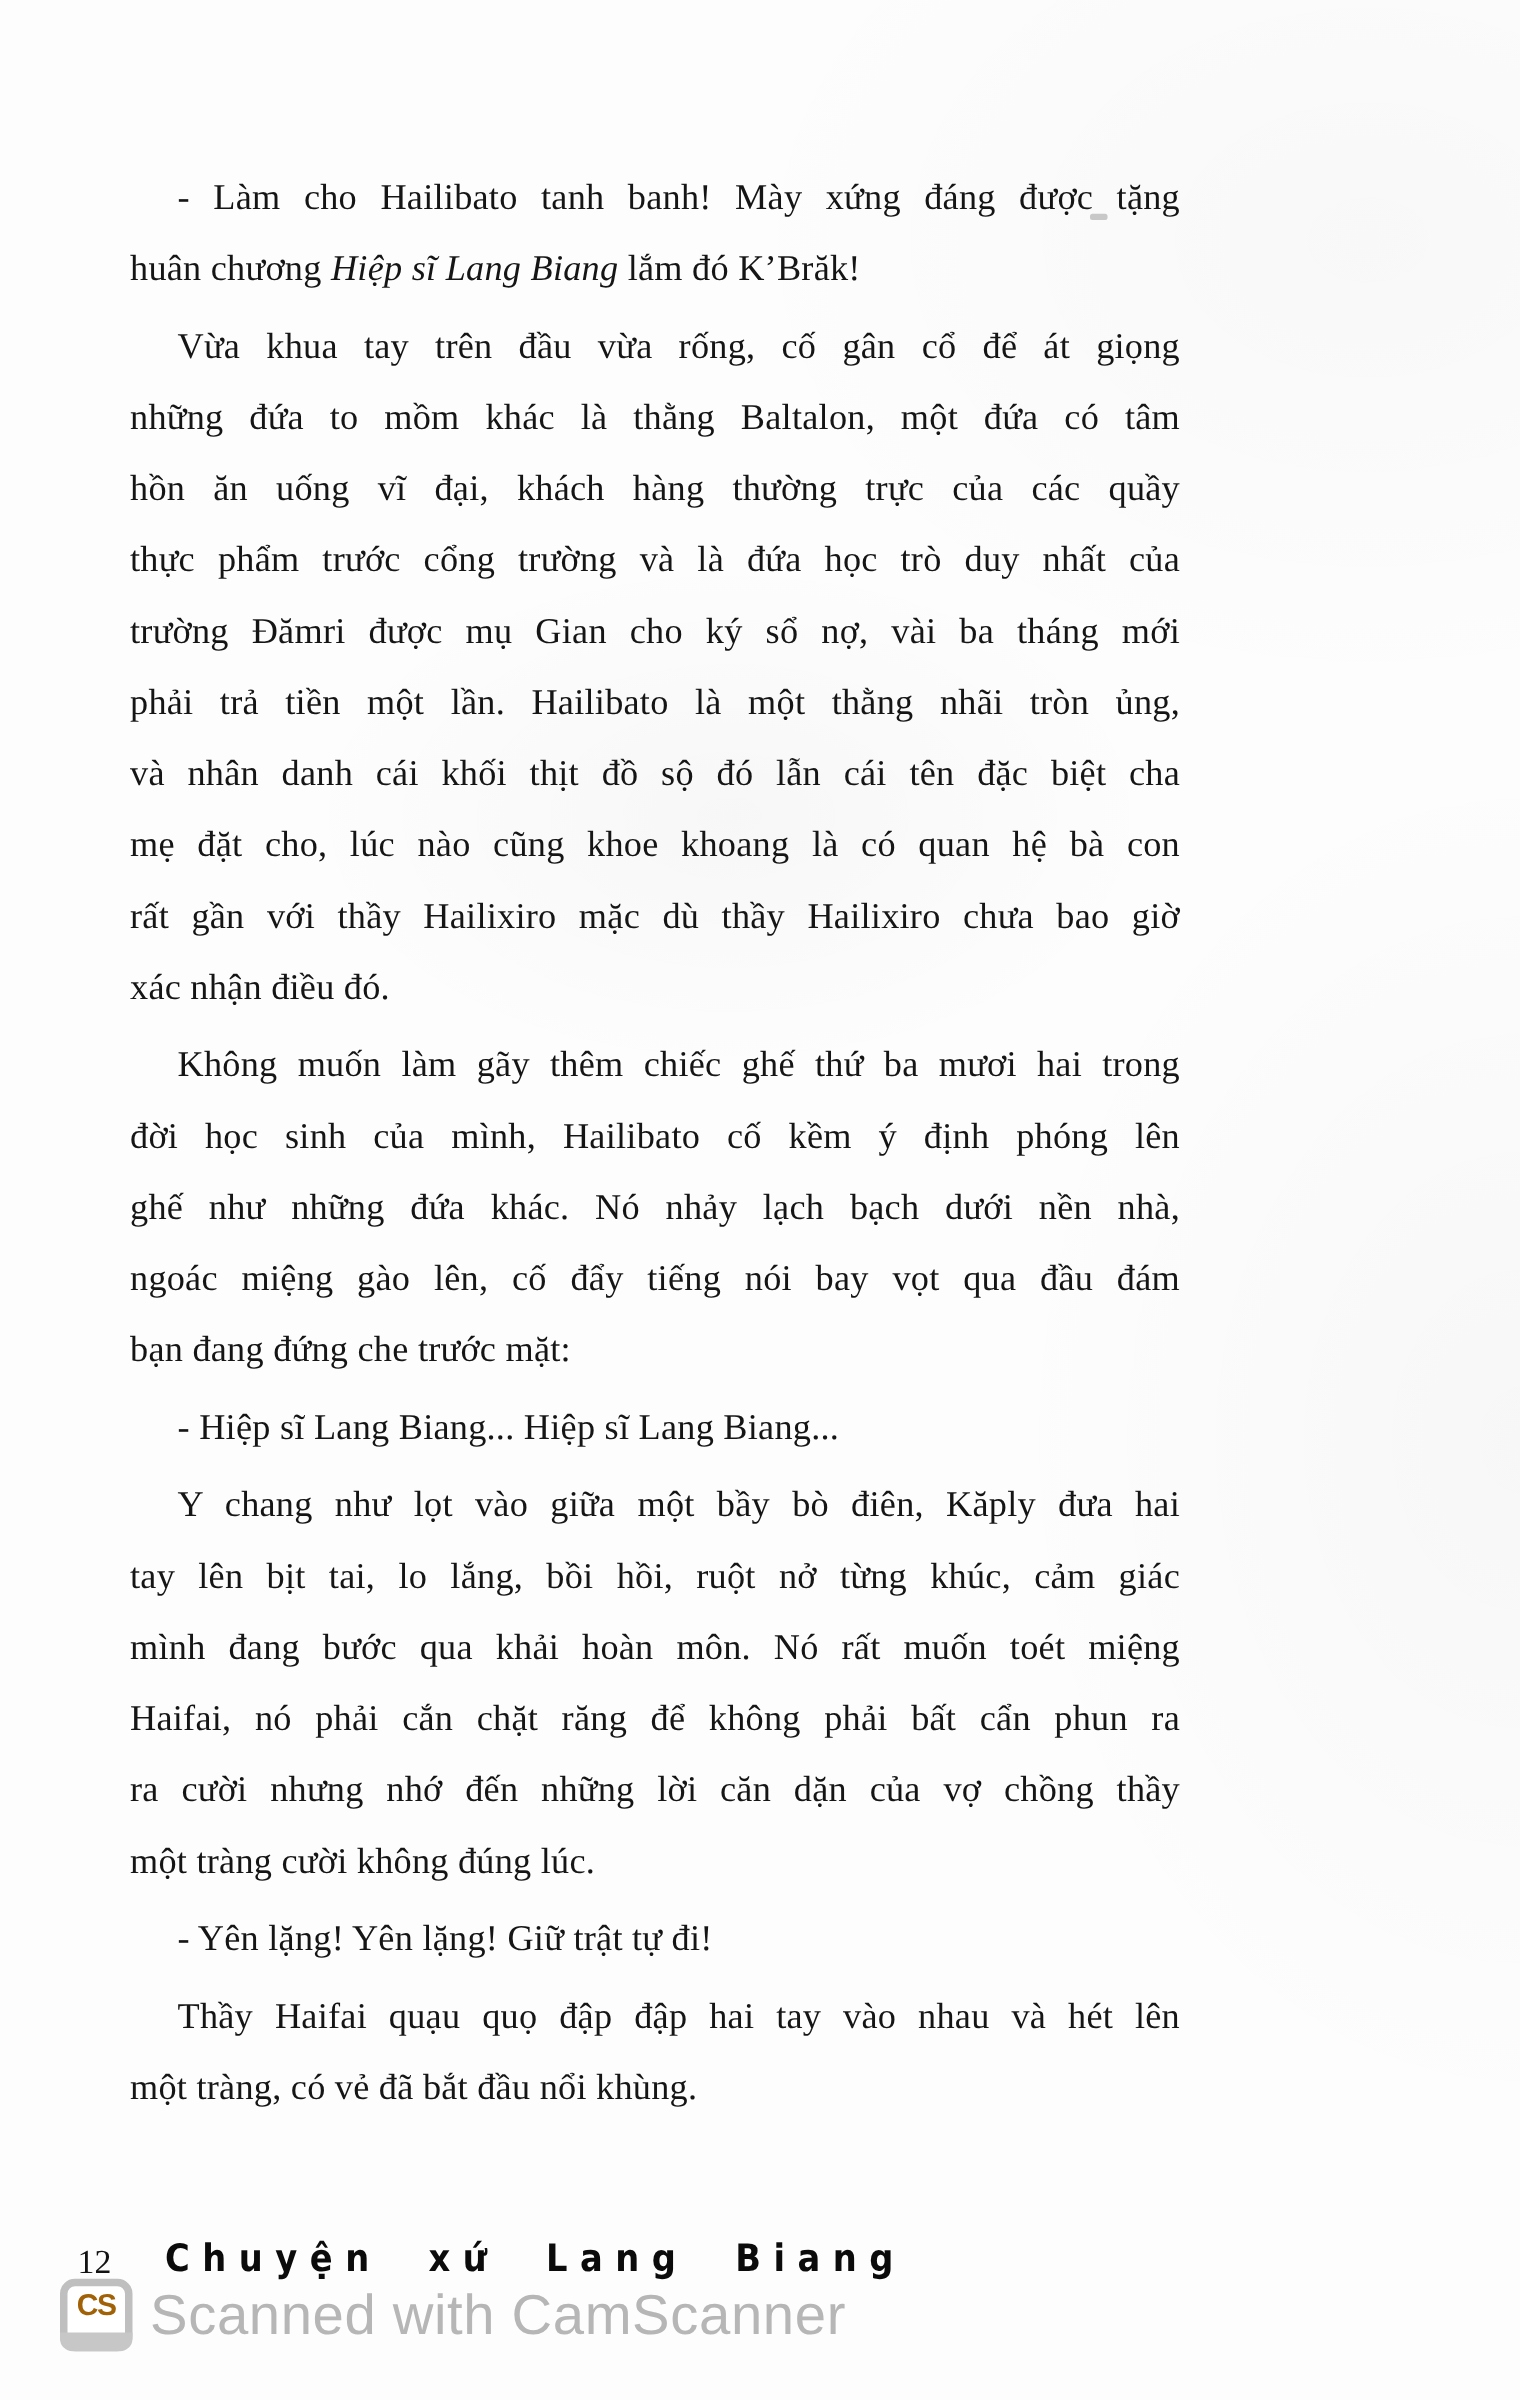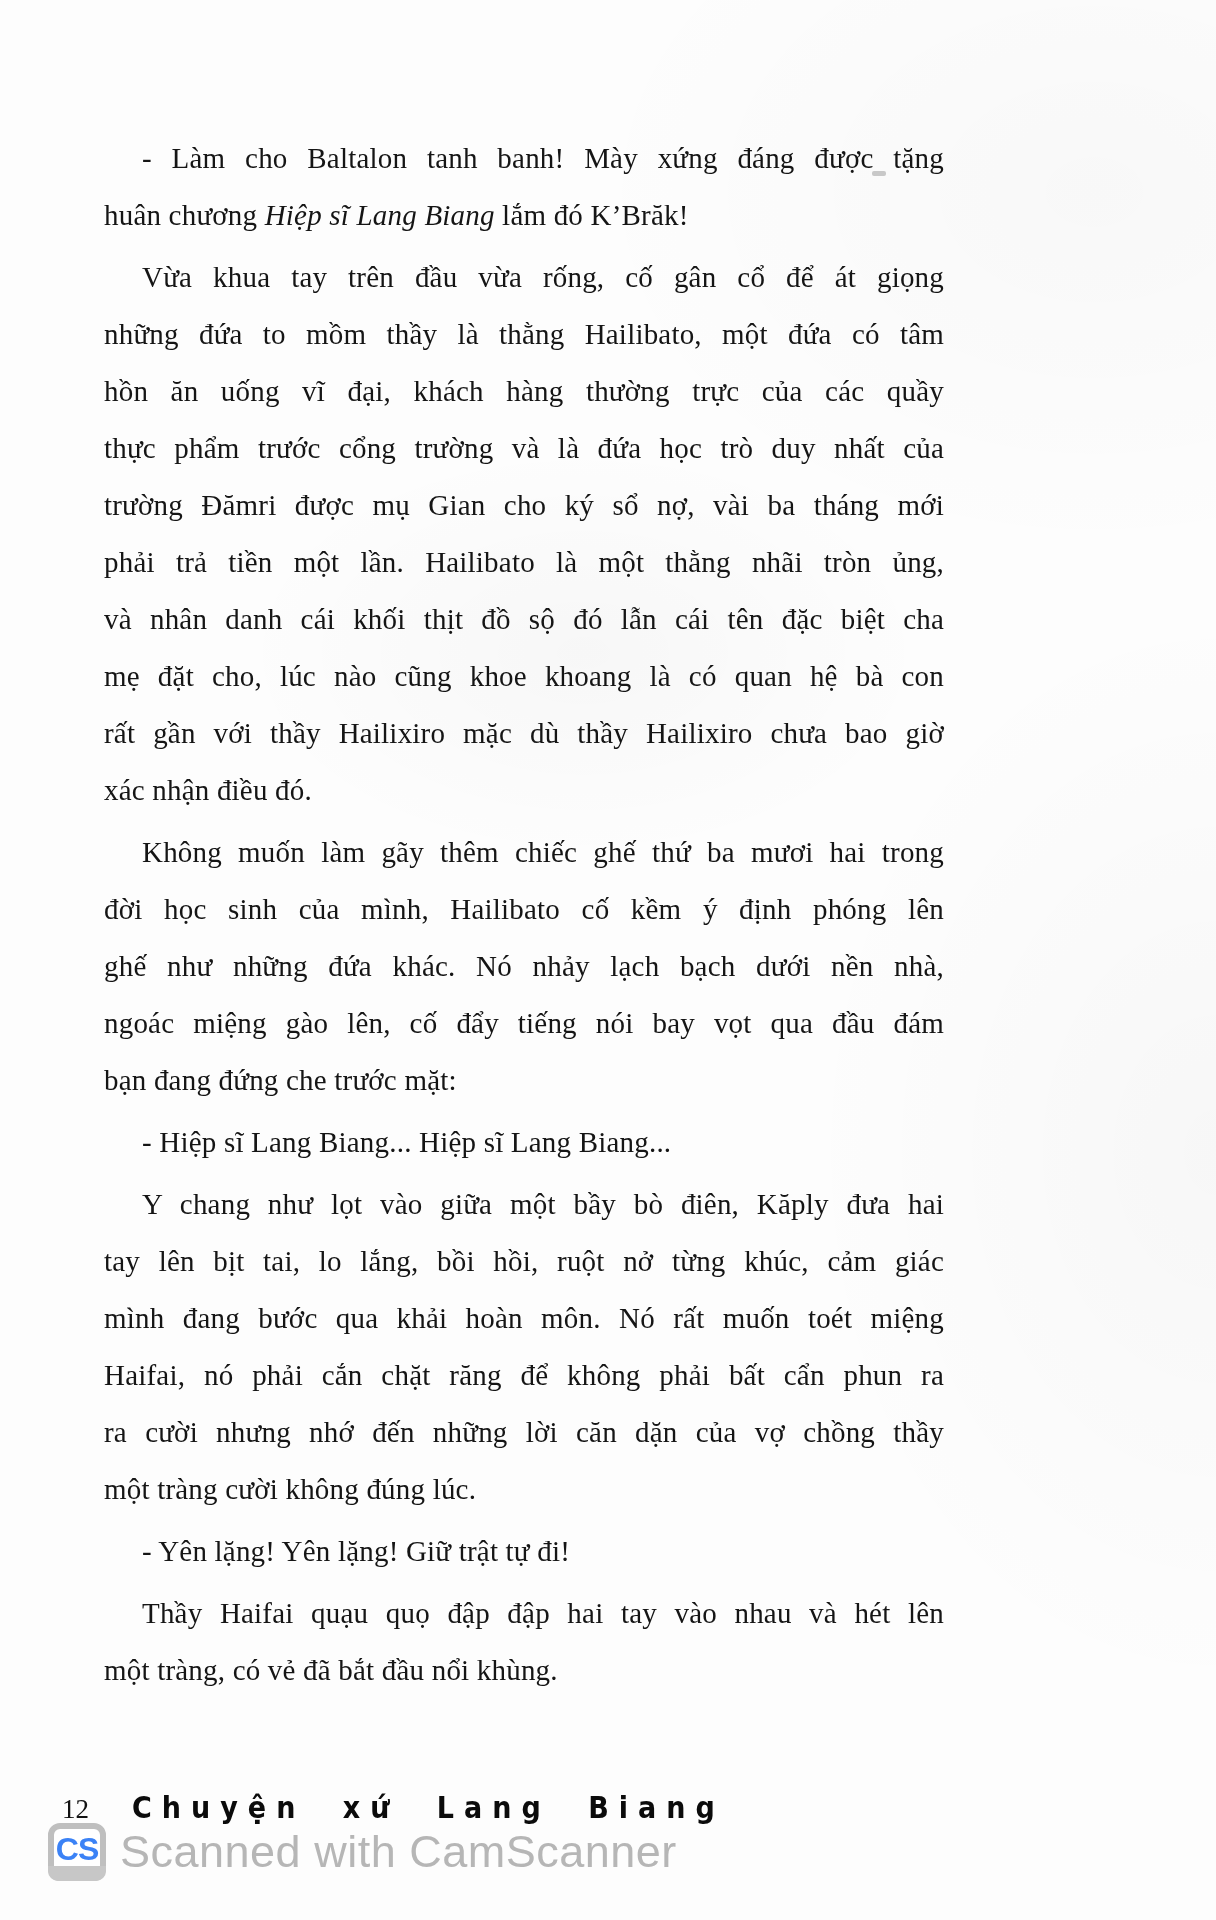--- a/index.html
+++ b/index.html
@@ -92,22 +92,22 @@
     border-radius: 12px;
   }
   #cs-logo .cs-letters {
     position: absolute;
     left: 0;
     top: 2px;
     width: 100%;
     text-align: center;
     font-family: "Liberation Sans", sans-serif;
     font-weight: bold;
-    font-size: 32px;
-    color: #3b82f6;
+    font-size: 24px;
+    color: #a16207;
     letter-spacing: -1px;
   }
   #cs-logo .cs-bar {
     position: absolute;
     left: -6px;
     bottom: -6px;
     width: 58px;
     height: 15px;
     background: #c7c7c7;
     border-radius: 0 0 10px 10px;
@@ -135,26 +135,26 @@
     opacity: 0.55;
     border-radius: 2px;
   }
 </style>
 </head>
 <body>
 
 <div id="page">
 
   <div id="text-block">
-    <div class="ln j i">- Làm cho Baltalon tanh banh! Mày xứng đáng được tặng</div>
+    <div class="ln j i">- Làm cho Hailibato tanh banh! Mày xứng đáng được tặng</div>
     <div class="ln">
       <span>huân chương </span><span class="it">Hiệp sĩ Lang Biang</span><span> lắm đó K’Brăk!</span>
     </div>
     <div class="ln j i p">Vừa khua tay trên đầu vừa rống, cố gân cổ để át giọng</div>
-    <div class="ln j">những đứa to mồm thầy là thằng Hailibato, một đứa có tâm</div>
+    <div class="ln j">những đứa to mồm khác là thằng Baltalon, một đứa có tâm</div>
     <div class="ln j">hồn ăn uống vĩ đại, khách hàng thường trực của các quầy</div>
     <div class="ln j">thực phẩm trước cổng trường và là đứa học trò duy nhất của</div>
     <div class="ln j">trường Đămri được mụ Gian cho ký sổ nợ, vài ba tháng mới</div>
     <div class="ln j">phải trả tiền một lần. Hailibato là một thằng nhãi tròn ủng,</div>
     <div class="ln j">và nhân danh cái khối thịt đồ sộ đó lẫn cái tên đặc biệt cha</div>
     <div class="ln j">mẹ đặt cho, lúc nào cũng khoe khoang là có quan hệ bà con</div>
     <div class="ln j">rất gần với thầy Hailixiro mặc dù thầy Hailixiro chưa bao giờ</div>
     <div class="ln">xác nhận điều đó.</div>
     <div class="ln j i p">Không muốn làm gãy thêm chiếc ghế thứ ba mươi hai trong</div>
     <div class="ln j">đời học sinh của mình, Hailibato cố kềm ý định phóng lên</div>

